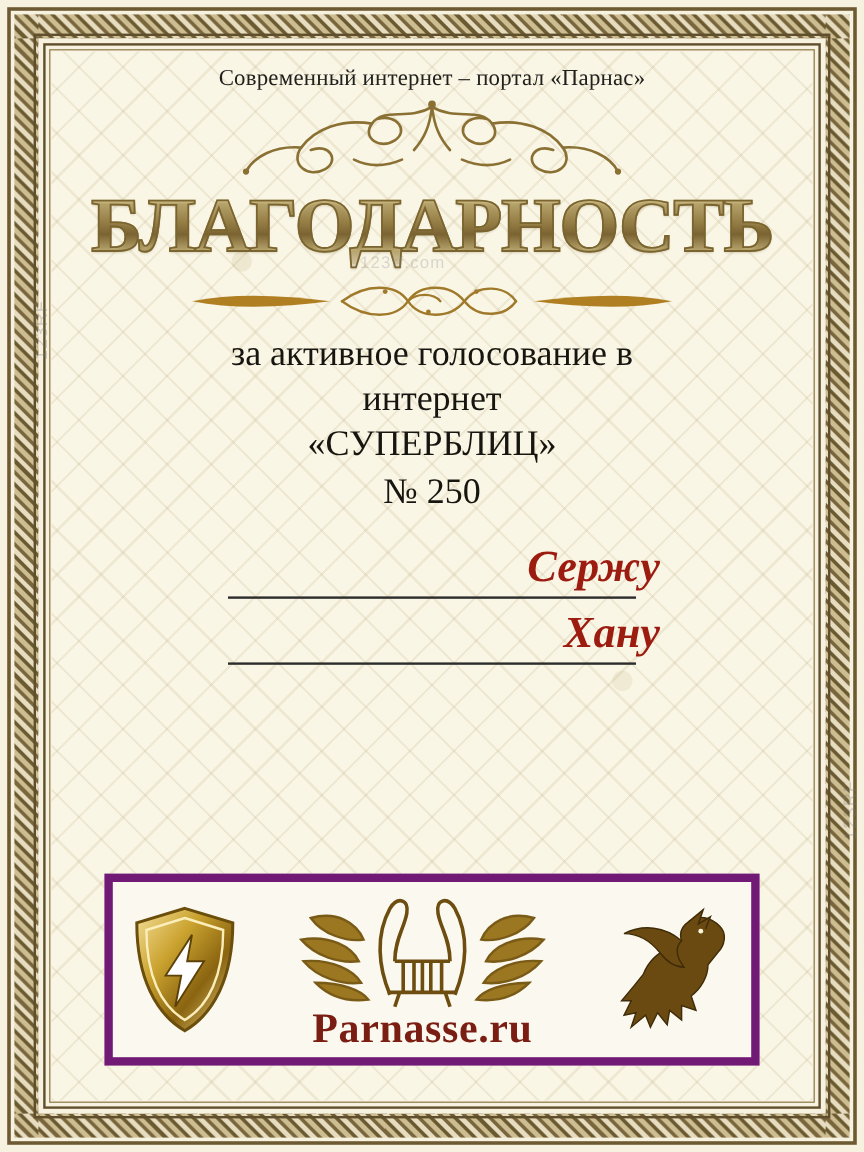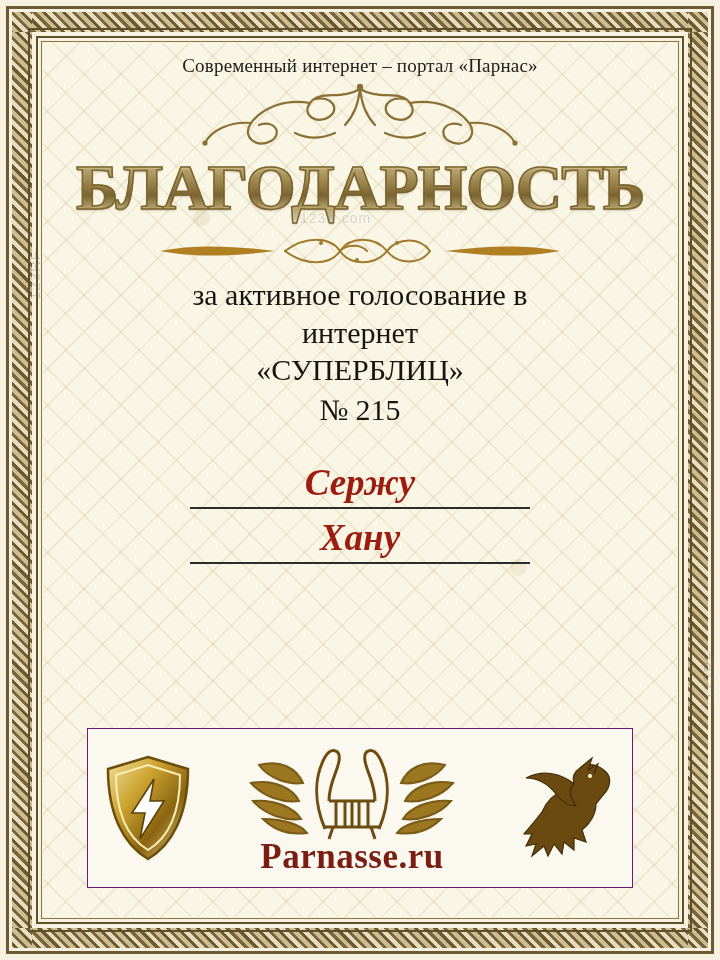--- a/index.html
+++ b/index.html
@@ -130,23 +130,23 @@
     font-size: 30px;
     line-height: 1.25;
     color: #17150f;
   }
   .body-text .num {
     display: block;
     margin-top: 2px;
   }
 
   .recipient-block {
-    margin-top: 36px;
+    margin-top: 26px;
     width: 380px;
-    text-align: center;
+    text-align: right;
   }
   .recipient-name {
     font-size: 37px;
     font-style: italic;
     font-weight: bold;
     color: #9d1c10;
     line-height: 1.0;
   }
   .recipient-rule {
     width: 340px;
@@ -157,21 +157,21 @@
 
   
   .logo-strip {
     position: absolute;
     left: 50%;
     transform: translateX(-50%);
     bottom: 72px;
     width: 546px;
     height: 160px;
     background: #fbf9ef;
-    border: 1px solid #701a75;
+    border: 7px solid #701a75;
     display: flex;
     align-items: center;
     justify-content: space-between;
     padding: 0 14px;
     box-sizing: border-box;
   }
   .logo-center {
     position: relative;
     width: 300px;
     height: 150px;
@@ -284,21 +284,21 @@
         <circle cx="272" cy="13" r="2"></circle>
       </g>
       <path d="M35 21 C 70 14, 110 16, 150 21 C 110 26, 70 28, 35 21 Z" fill="#b07f22"></path>
       <path d="M435 21 C 400 14, 360 16, 320 21 C 360 26, 400 28, 435 21 Z" fill="#b07f22"></path>
     </svg>
 
     <div class="body-text">
       <div>за активное голосование в</div>
       <div>интернет</div>
       <div>«СУПЕРБЛИЦ»</div>
-      <span class="num">№ 215</span>
+      <span class="num">№ 250</span>
     </div>
 
     <div class="recipient-block">
       <div class="recipient-name">Сержу</div>
       <div class="recipient-rule"></div>
       <div class="recipient-name" style="margin-top:10px;">Хану</div>
       <div class="recipient-rule"></div>
     </div>
 
   </div>

